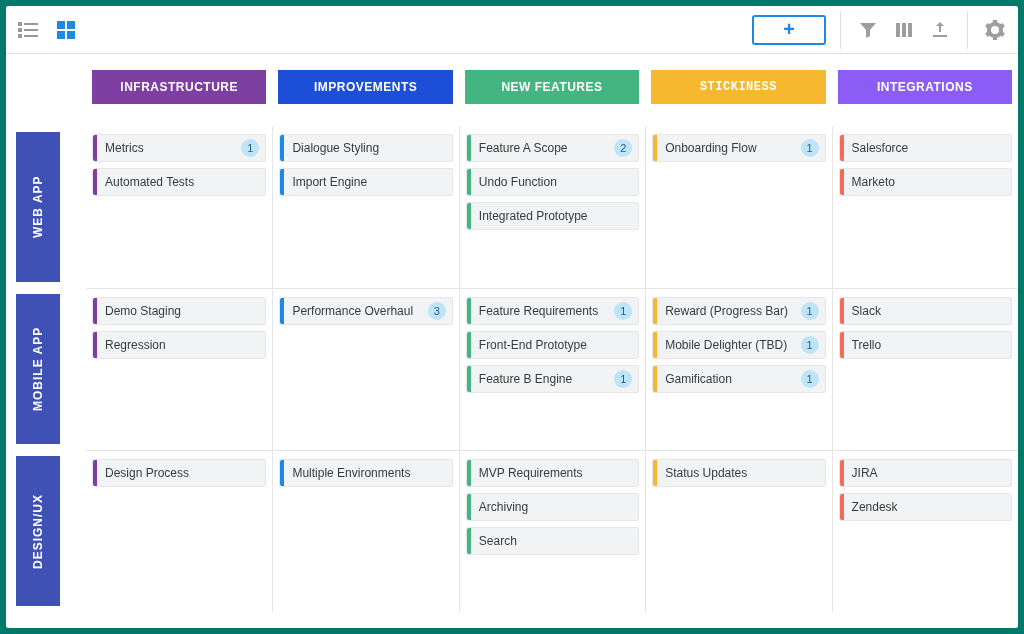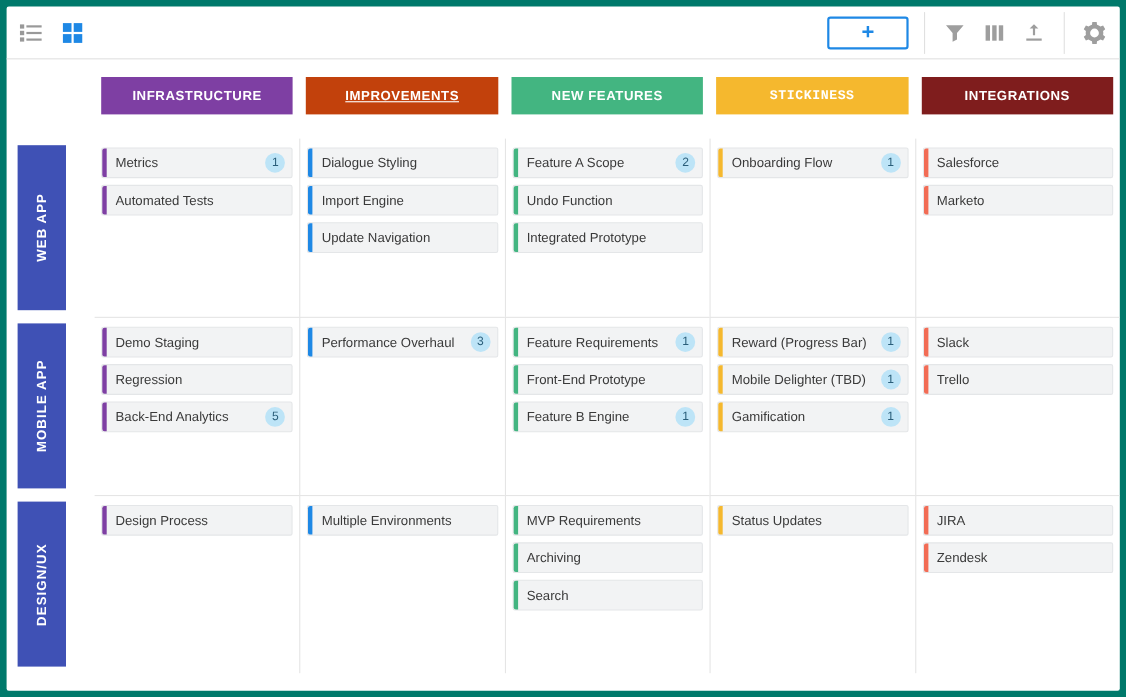--- a/index.html
+++ b/index.html
@@ -173,24 +173,24 @@
             <path fill="currentColor" d="M10 6a4 4 0 100 8 4 4 0 000-8zm8 4c0 .6-.1 1.2-.2 1.8l2 1.6-2 3.4-2.4-.8c-.9.7-2 1.2-3.1 1.5L12 20H8l-.3-2.5c-1.1-.3-2.2-.8-3.1-1.5l-2.4.8-2-3.4 2-1.6C2.1 11.2 2 10.6 2 10s.1-1.2.2-1.8l-2-1.6 2-3.4 2.4.8c.9-.7 2-1.2 3.1-1.5L8 0h4l.3 2.5c1.1.3 2.2.8 3.1 1.5l2.4-.8 2 3.4-2 1.6c.1.6.2 1.2.2 1.8z"></path>
           </svg>
       </div>
     </div>
   </div>
 
   <div class="board" id="board">
     <div class="corner"></div>
 
   <div class="col-header" style="background: rgb(126, 63, 163);">INFRASTRUCTURE</div>
-      <div class="col-header" style="background: #c2410c; text-decoration: underline;">IMPROVEMENTS</div>
+      <div class="col-header" style="background: #1d4ed8;">IMPROVEMENTS</div>
       <div class="col-header" style="background: rgb(67, 181, 129);">NEW FEATURES</div>
       <div class="col-header" style="background: rgb(245, 184, 46); font-family: Liberation Mono, monospace;">STICKINESS</div>
-      <div class="col-header" style="background: #7f1d1d;">INTEGRATIONS</div>
+      <div class="col-header" style="background: #8b5cf6;">INTEGRATIONS</div>
       <div class="row-header">WEB APP</div>
       <div class="cell firstcol firstrow">
         <div class="card">
           <div class="card-stripe" style="background: rgb(126, 63, 163);"></div>
           <div class="card-label">Metrics</div>
           <div class="card-badge">1</div>
         </div>
         <div class="card">
           <div class="card-stripe" style="background: rgb(126, 63, 163);"></div>
           <div class="card-label">Automated Tests</div>
@@ -198,24 +198,20 @@
       </div>
       <div class="cell firstrow">
         <div class="card">
           <div class="card-stripe" style="background: rgb(30, 136, 229);"></div>
           <div class="card-label">Dialogue Styling</div>
         </div>
         <div class="card">
           <div class="card-stripe" style="background: rgb(30, 136, 229);"></div>
           <div class="card-label">Import Engine</div>
         </div>
-        <div class="card">
-          <div class="card-stripe" style="background: rgb(30, 136, 229);"></div>
-          <div class="card-label">Update Navigation</div>
-        </div>
       </div>
       <div class="cell firstrow">
         <div class="card">
           <div class="card-stripe" style="background: rgb(67, 181, 129);"></div>
           <div class="card-label">Feature A Scope</div>
           <div class="card-badge">2</div>
         </div>
         <div class="card">
           <div class="card-stripe" style="background: rgb(67, 181, 129);"></div>
           <div class="card-label">Undo Function</div>
@@ -244,25 +240,20 @@
       </div>
       <div class="row-header">MOBILE APP</div>
       <div class="cell firstcol">
         <div class="card">
           <div class="card-stripe" style="background: rgb(126, 63, 163);"></div>
           <div class="card-label">Demo Staging</div>
         </div>
         <div class="card">
           <div class="card-stripe" style="background: rgb(126, 63, 163);"></div>
           <div class="card-label">Regression</div>
-        </div>
-        <div class="card">
-          <div class="card-stripe" style="background: rgb(126, 63, 163);"></div>
-          <div class="card-label">Back-End Analytics</div>
-          <div class="card-badge">5</div>
         </div>
       </div>
       <div class="cell">
         <div class="card">
           <div class="card-stripe" style="background: rgb(30, 136, 229);"></div>
           <div class="card-label">Performance Overhaul</div>
           <div class="card-badge">3</div>
         </div>
       </div>
       <div class="cell">

